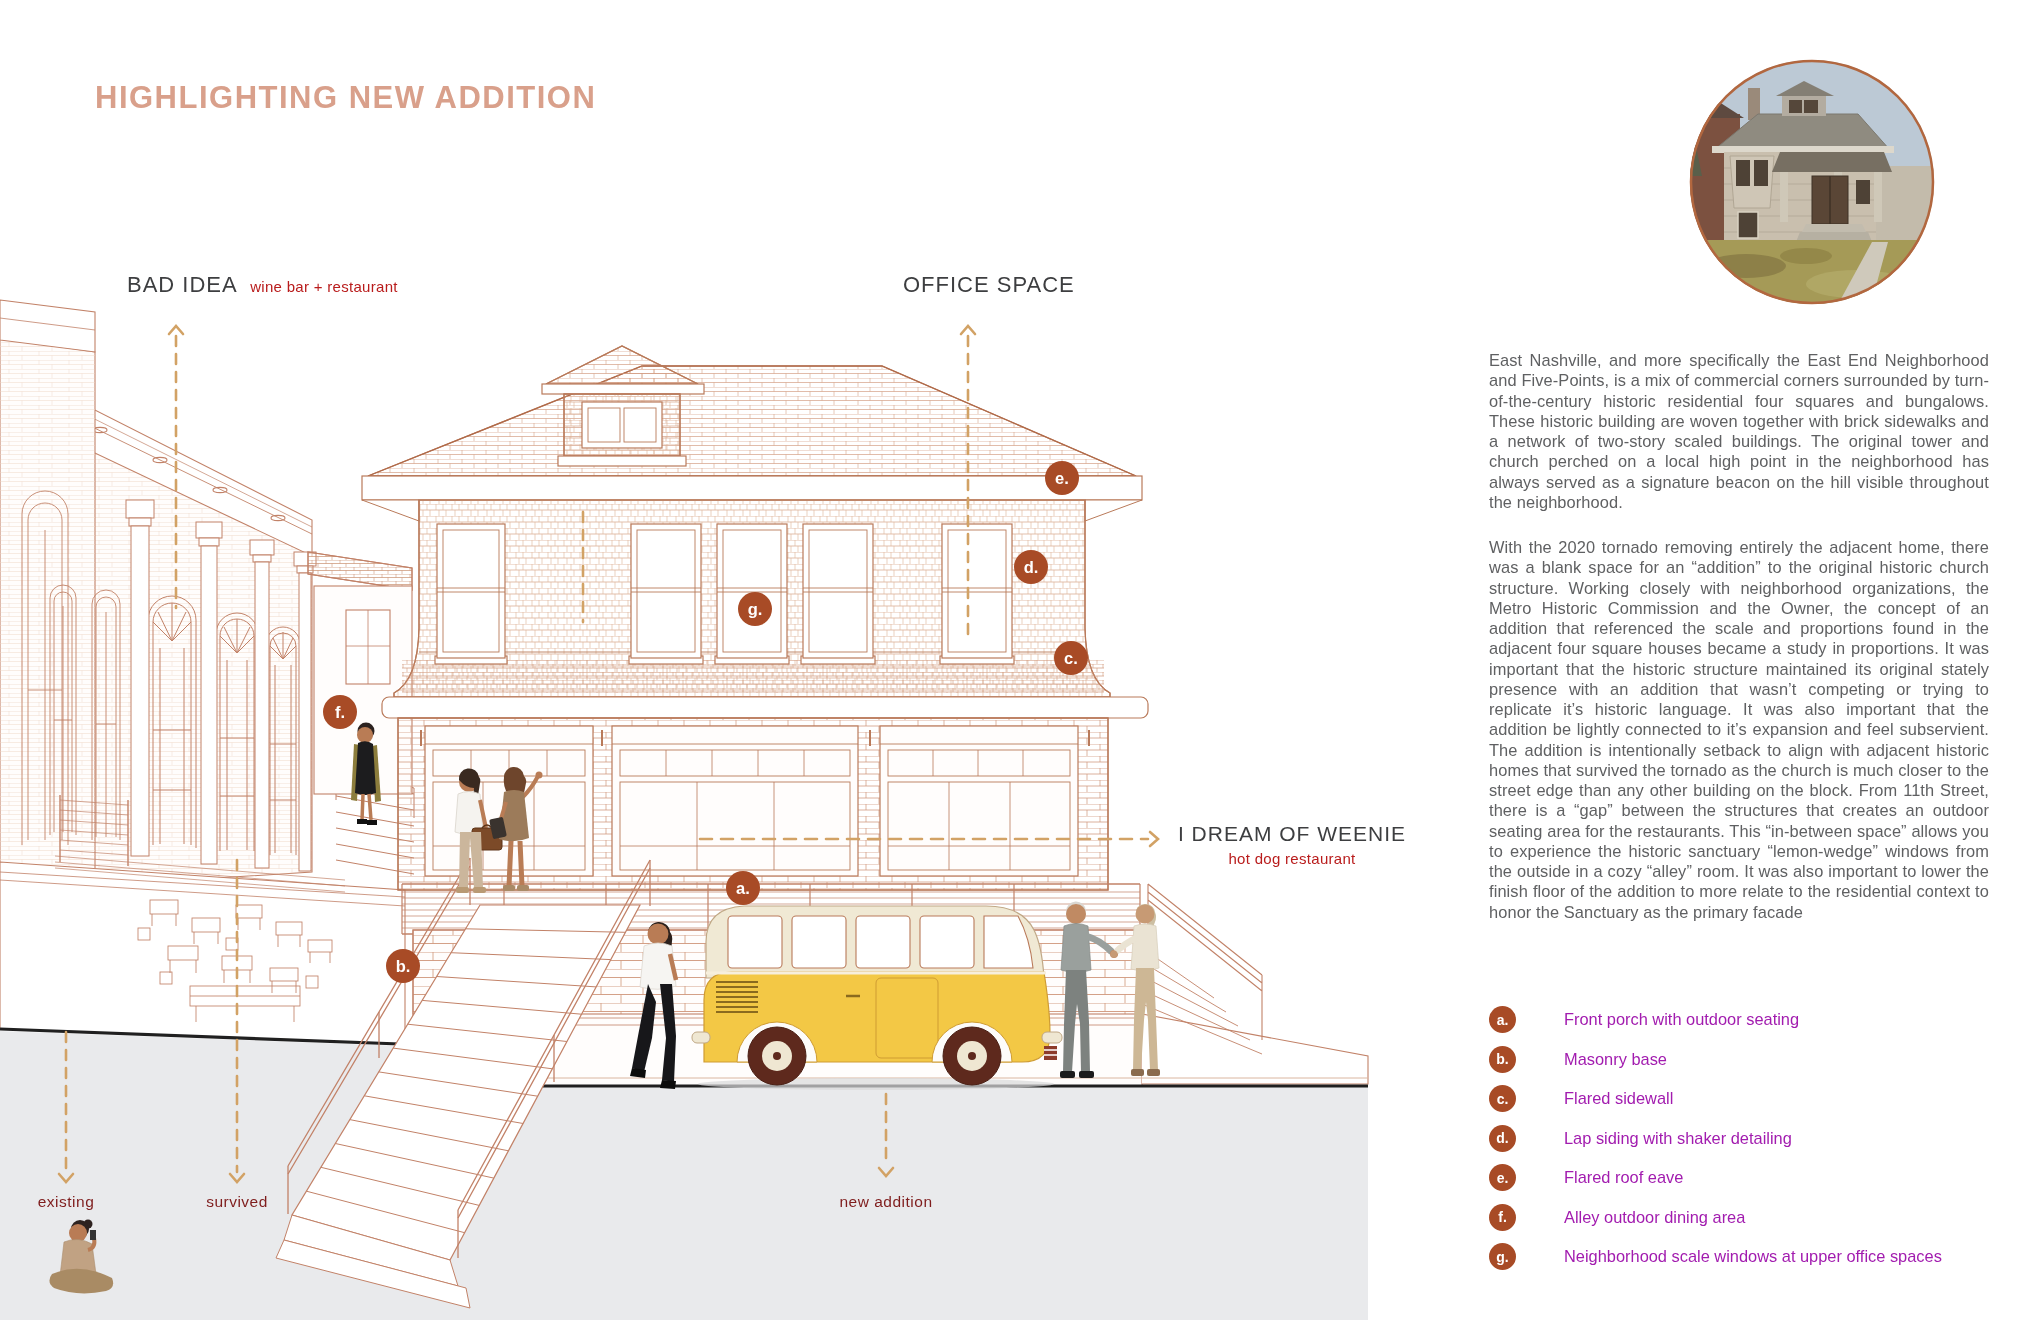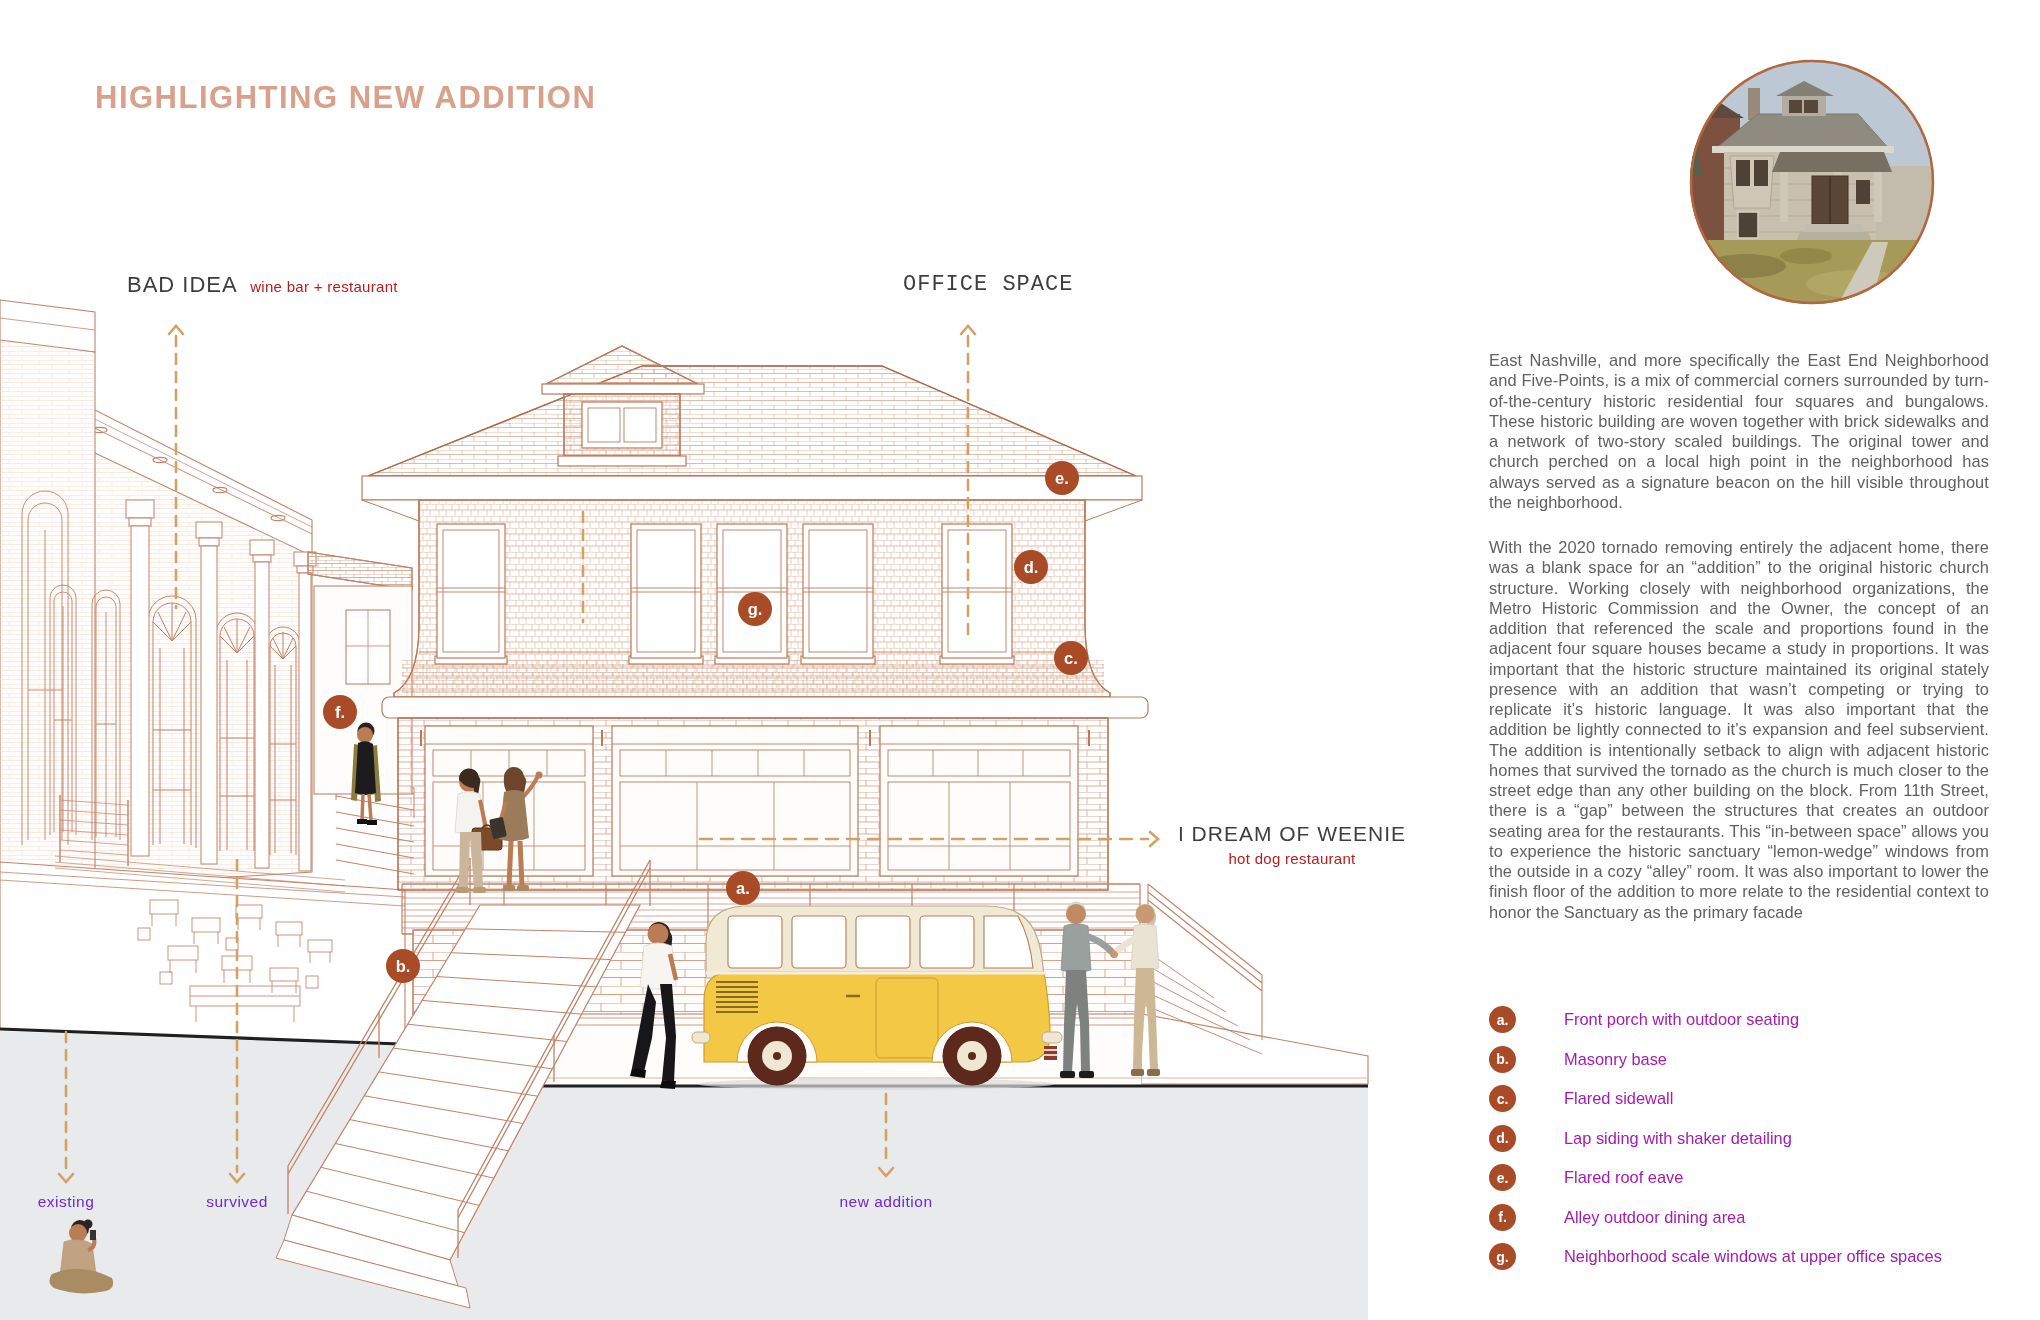--- a/index.html
+++ b/index.html
@@ -3,24 +3,24 @@
 <meta charset="utf-8">
 <style>
   html,body{margin:0;padding:0;background:#ffffff;}
   .page{position:relative;width:2040px;height:1320px;background:#ffffff;overflow:hidden;
         font-family:"Liberation Sans","DejaVu Sans",sans-serif;}
   .abs{position:absolute;}
   .page-title{left:95px;top:80px;font-size:31px;font-weight:bold;letter-spacing:1.5px;color:#d9a08b;}
   .draw-label-big{font-size:22px;color:#3d3e40;letter-spacing:1px;}
   .draw-label-small{font-size:15px;color:#b91c1c;letter-spacing:.3px;}
   .lbl-badidea{left:127px;top:272px;white-space:nowrap;}
-  .lbl-office{left:903px;top:272px;white-space:nowrap;font-family:Liberation Mono, monospace;}
+  .lbl-office{left:903px;top:272px;white-space:nowrap;}
   .lbl-weenie{left:1172px;top:822px;width:240px;text-align:center;}
   .lbl-weenie .draw-label-small{display:block;margin-top:4px;}
-  .ground-label{font-size:15.5px;color:#6d28d9;letter-spacing:.5px;text-align:center;}
+  .ground-label{font-size:15.5px;color:#7f1d1d;letter-spacing:.5px;text-align:center;}
   .lbl-existing{left:16px;top:1193px;width:100px;}
   .lbl-connector{left:182px;top:1193px;width:110px;}
   .lbl-newadd{left:821px;top:1193px;width:130px;}
   .callout-dot{display:flex;align-items:center;justify-content:center;border-radius:50%;
                background:#a84b26;color:#ffffff;font-weight:bold;}
   .drawing-callout{position:absolute;width:34px;height:34px;font-size:16.5px;}
   .photo-wrap{left:1686px;top:56px;width:252px;height:252px;}
   .col-heading{left:1486px;top:320px;width:508px;text-align:center;font-size:20px;
                letter-spacing:.5px;color:#b2592e;}
   .col-body{left:1489px;top:350px;width:500px;}

